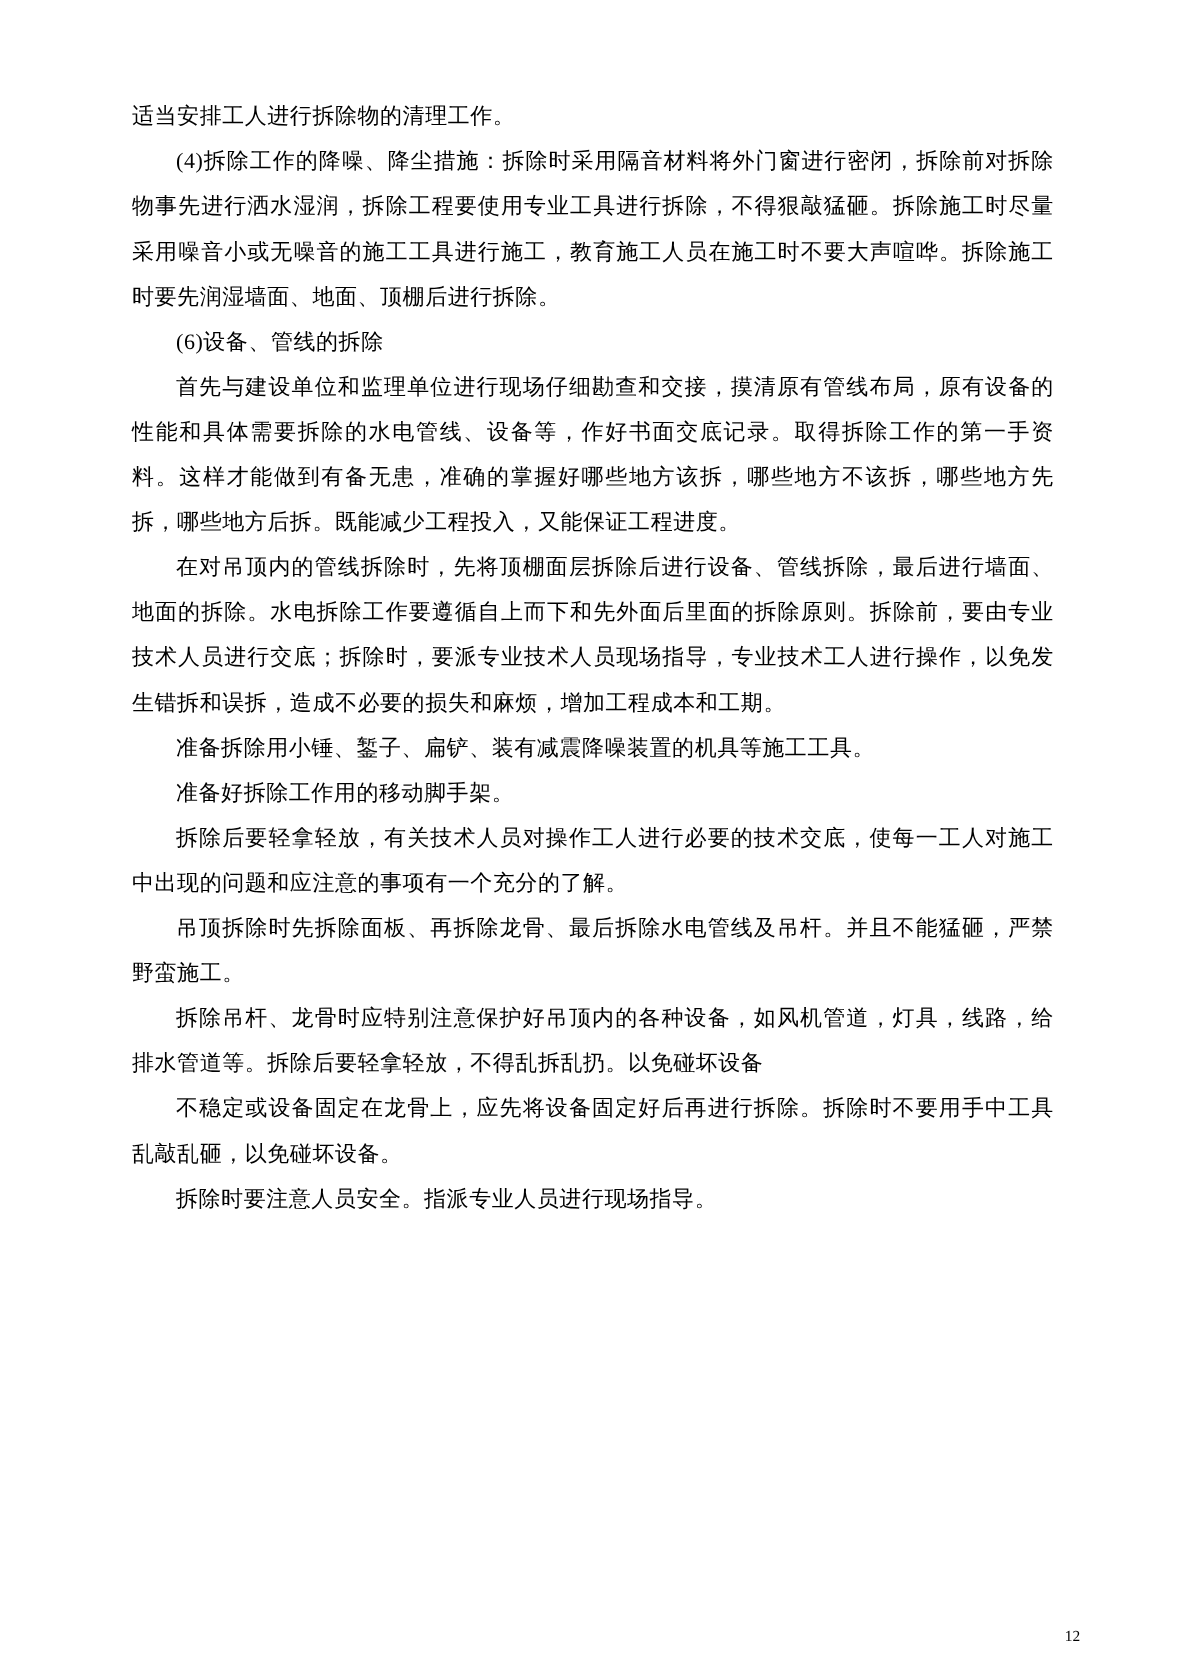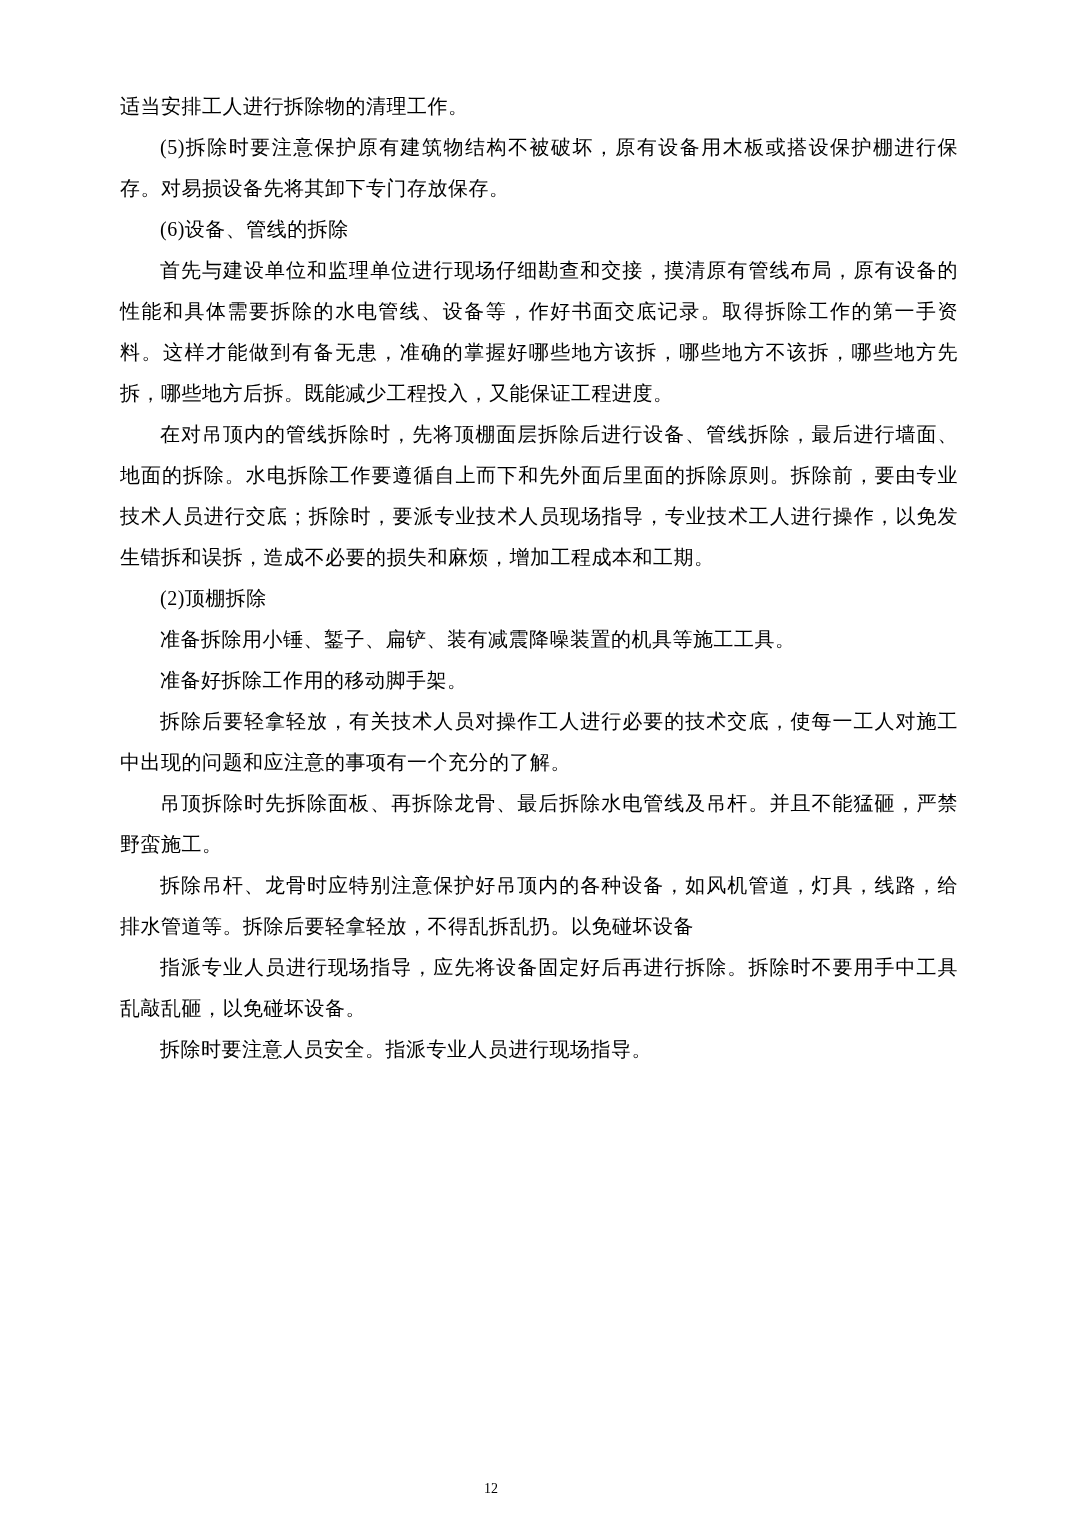--- a/index.html
+++ b/index.html
@@ -31,43 +31,42 @@
     padding: 0;
   }
   p.para.indent {
     text-indent: 2em;
   }
   .footer {
     position: absolute;
     left: 0;
     right: 0;
     bottom: 26px;
-    text-align: center;
+    text-align: right;
   }
   .page-number {
     font-size: 14px;
     font-family: "Liberation Serif", "DejaVu Serif", serif;
     color: #000000;
   }
 </style>
 </head>
 <body>
 
 <div class="page">
   <div class="content" id="paragraphs-container">
       <p class="para">适当安排工人进行拆除物的清理工作。</p>
-      <p class="para indent">(5)拆除时要注意保护原有建筑物结构不被破坏，原有设备用木板或搭设保护棚进行保存。对易损设备先将其卸下专门存放保存。</p>
+      <p class="para indent">(4)拆除工作的降噪、降尘措施：拆除时采用隔音材料将外门窗进行密闭，拆除前对拆除物事先进行洒水湿润，拆除工程要使用专业工具进行拆除，不得狠敲猛砸。拆除施工时尽量采用噪音小或无噪音的施工工具进行施工，教育施工人员在施工时不要大声喧哗。拆除施工时要先润湿墙面、地面、顶棚后进行拆除。</p>
       <p class="para indent">(6)设备、管线的拆除</p>
       <p class="para indent">首先与建设单位和监理单位进行现场仔细勘查和交接，摸清原有管线布局，原有设备的性能和具体需要拆除的水电管线、设备等，作好书面交底记录。取得拆除工作的第一手资料。这样才能做到有备无患，准确的掌握好哪些地方该拆，哪些地方不该拆，哪些地方先拆，哪些地方后拆。既能减少工程投入，又能保证工程进度。</p>
       <p class="para indent">在对吊顶内的管线拆除时，先将顶棚面层拆除后进行设备、管线拆除，最后进行墙面、地面的拆除。水电拆除工作要遵循自上而下和先外面后里面的拆除原则。拆除前，要由专业技术人员进行交底；拆除时，要派专业技术人员现场指导，专业技术工人进行操作，以免发生错拆和误拆，造成不必要的损失和麻烦，增加工程成本和工期。</p>
-      <p class="para indent">(2)顶棚拆除</p>
       <p class="para indent">准备拆除用小锤、錾子、扁铲、装有减震降噪装置的机具等施工工具。</p>
       <p class="para indent">准备好拆除工作用的移动脚手架。</p>
       <p class="para indent">拆除后要轻拿轻放，有关技术人员对操作工人进行必要的技术交底，使每一工人对施工中出现的问题和应注意的事项有一个充分的了解。</p>
       <p class="para indent">吊顶拆除时先拆除面板、再拆除龙骨、最后拆除水电管线及吊杆。并且不能猛砸，严禁野蛮施工。</p>
       <p class="para indent">拆除吊杆、龙骨时应特别注意保护好吊顶内的各种设备，如风机管道，灯具，线路，给排水管道等。拆除后要轻拿轻放，不得乱拆乱扔。以免碰坏设备</p>
-      <p class="para indent">指派专业人员进行现场指导，应先将设备固定好后再进行拆除。拆除时不要用手中工具乱敲乱砸，以免碰坏设备。</p>
+      <p class="para indent">不稳定或设备固定在龙骨上，应先将设备固定好后再进行拆除。拆除时不要用手中工具乱敲乱砸，以免碰坏设备。</p>
       <p class="para indent">拆除时要注意人员安全。指派专业人员进行现场指导。</p>
     </div>
   <div class="footer">
     <span class="page-number">12</span>
   </div>
 </div>
 
 </body></html>

